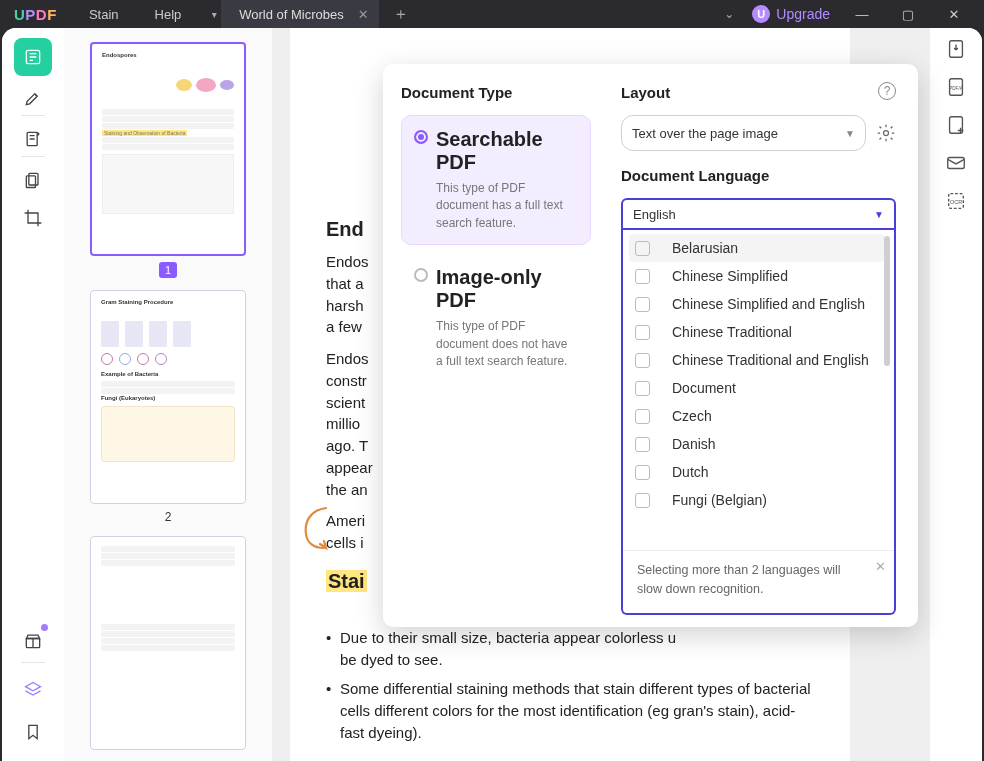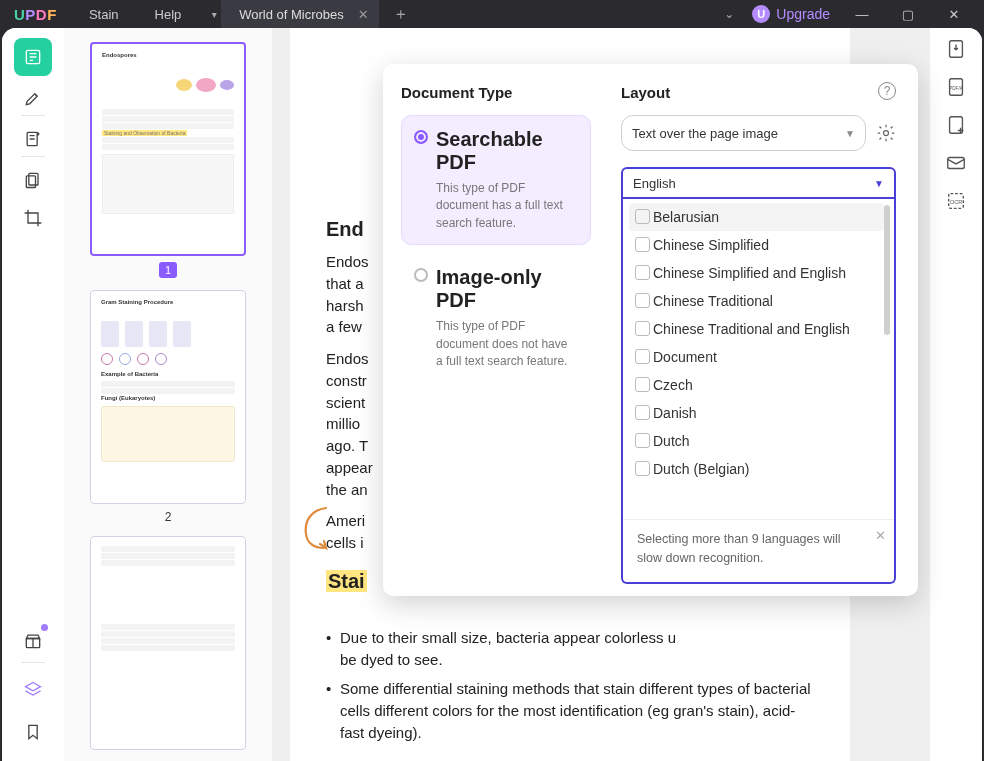--- a/index.html
+++ b/index.html
@@ -92,21 +92,21 @@
   .layout-row { display:flex; align-items:center; gap:10px; margin-bottom:16px; }
   .gear { width:20px; height:20px; color:#666; }
   .gear svg { width:20px; height:20px; stroke:currentColor; stroke-width:1.5; fill:none; }
 
   
   .lang-wrap { position:relative; }
   .lang-select { border:2px solid #4a3fd6; border-radius:6px 6px 0 0; height:32px; display:flex; align-items:center; justify-content:space-between; padding:0 10px; font-size:13px; color:#333; background:#fff; }
   .lang-select .car { color:#4a3fd6; font-size:10px; }
   .lang-pop { border:2px solid #4a3fd6; border-top:none; border-radius:0 0 6px 6px; background:#fff; width: calc(100% + 0px); position:relative; }
   .lang-list { height:320px; overflow:hidden; padding:4px 10px 4px 6px; position:relative; }
-  .lang-item { display:flex; align-items:flex-start; gap:3px; padding:6px 6px; font-size:14px; color:#333; border-radius:4px; }
+  .lang-item { display:flex; align-items:center; gap:22px; padding:6px 6px; font-size:14px; color:#333; border-radius:4px; }
   .lang-item.hover { background:#f4f4f4; }
   .chk { width:15px; height:15px; border:1.5px solid #bbb; border-radius:3px; flex-shrink:0; }
   .lang-scroll { position:absolute; right:4px; top:6px; width:6px; height:130px; background:#cfcfcf; border-radius:3px; }
   .lang-foot { border-top:1px solid #eee; padding:10px 28px 14px 14px; font-size:12.5px; color:#666; line-height:1.5; position:relative; }
   .lang-foot .x { position:absolute; right:8px; top:6px; color:#aaa; font-size:13px; }
 </style>
 </head>
 <body>
 
 <div class="titlebar">
@@ -328,20 +328,21 @@
             <span class="car">▼</span>
           </div>
           <div class="gear">
             <svg viewBox="0 0 24 24">
                 <circle cx="12" cy="12" r="3"></circle>
                 <path d="M12 2v3M12 19v3M4.2 4.2l2.1 2.1M17.7 17.7l2.1 2.1M2 12h3M19 12h3M4.2 19.8l2.1-2.1M17.7 6.3l2.1-2.1"></path>
               </svg>
           </div>
         </div>
 
+        <div class="sect-title">Document Language</div>
         <div class="lang-wrap">
           <div class="lang-select">
             <span>English</span>
             <span class="car">▼</span>
           </div>
           <div class="lang-pop">
             <div class="lang-list">
               <div class="lang-item hover">
                   <span class="chk"></span>
                   <span>Belarusian</span>
@@ -373,26 +374,26 @@
               <div class="lang-item">
                   <span class="chk"></span>
                   <span>Danish</span>
                 </div>
               <div class="lang-item">
                   <span class="chk"></span>
                   <span>Dutch</span>
                 </div>
               <div class="lang-item">
                   <span class="chk"></span>
-                  <span>Dutch (Belgian)</span>
+                  <span>Fungi (Belgian)</span>
                 </div>
               <div class="lang-scroll"></div>
             </div>
             <div class="lang-foot">
-              <span>Selecting more than 9 languages will slow down recognition.</span>
+              <span>Selecting more than 2 languages will slow down recognition.</span>
               <span class="x">✕</span>
             </div>
           </div>
         </div>
       </div>
     </div>
   </div>
 
 </div>
 

